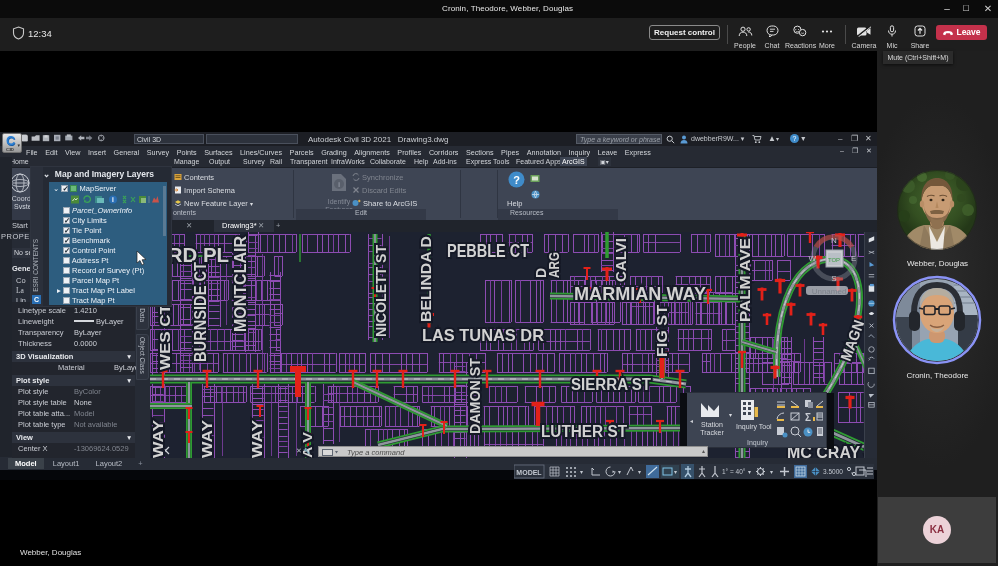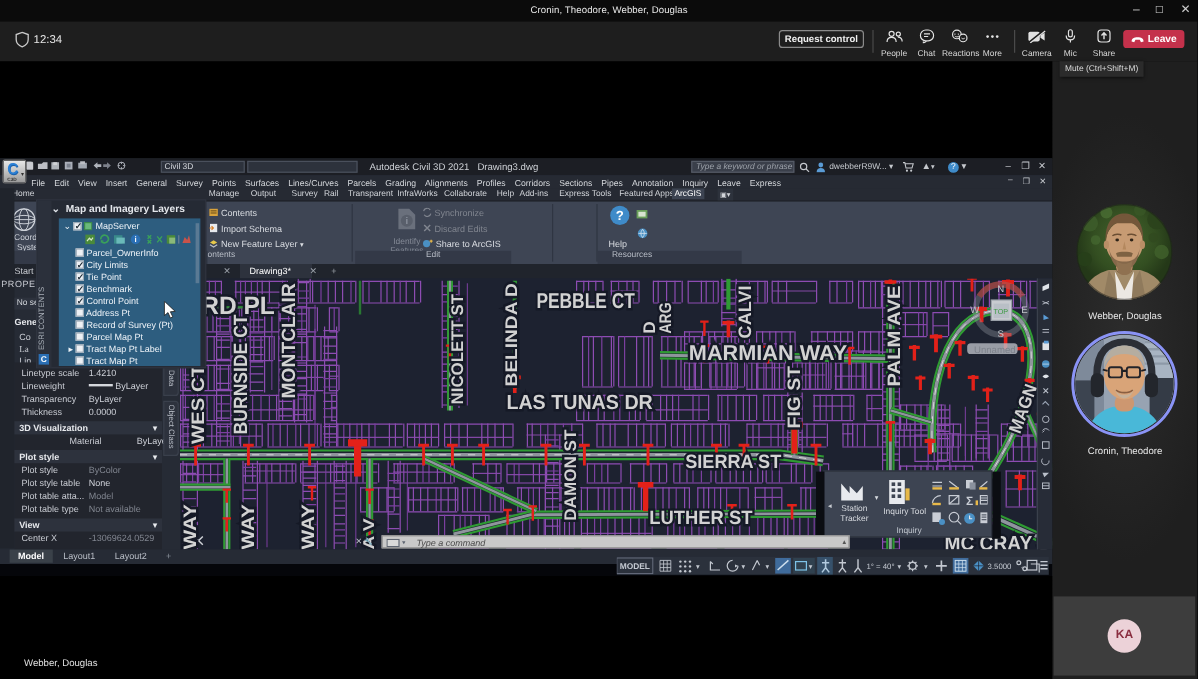--- a/index.html
+++ b/index.html
@@ -250,21 +250,21 @@
   <div class="abs" style="left:497px;top:2px;width:1px;height:48px;background:#2f3542;"></div>
 
   <div class="plabel" style="left:0px;width:172px;padding-left:173px;overflow:visible;white-space:nowrap;">ontents</div>
   <div class="plabel" style="left:296px;width:130px;text-align:center;">Edit</div>
   <div class="plabel" style="left:498px;width:120px;padding-left:12px;">Resources</div>
 </div>
 
 <div id="ftabs">
   <div class="ftab" style="left:4px;">Start</div>
   <div class="ftab" style="left:178px;color:#9aa0a8;">✕</div>
-  <div class="ftab act" style="left:200px;width:60px;">Drawing3*</div>
+  <div class="ftab act" style="left:214px;width:60px;">Drawing3*</div>
   <div class="ftab" style="left:250px;color:#9aa0a8;">✕</div>
   <div class="ftab" style="left:268px;color:#9aa0a8;">+</div>
 </div>
 
 <div id="leftcol">
   <div class="abs" style="left:0;top:-75px;width:12px;height:300px;background:#20242c;"></div>
   <div class="abs" style="left:1px;top:0px;font-size:7.5px;color:#c9ccd3;letter-spacing:0.5px;">PROPER</div>
   <div class="abs" style="left:12px;top:16px;width:24px;height:10px;background:#2d323d;font-size:7px;color:#d5d8dd;padding-left:2px;line-height:10px;white-space:nowrap;overflow:hidden;">No sel</div>
   <div class="abs" style="left:12px;top:32px;font-size:7.5px;font-weight:bold;color:#e8eaee;">Gener</div>
   <div class="abs" style="left:16px;top:44px;font-size:7.5px;color:#c9ccd3;">Co</div>
@@ -1785,21 +1785,21 @@
         <circle cx="42" cy="4.5" r="4" fill="#2a6fb5"></circle>
                 <text x="42" y="7" font-size="6.5" fill="#fff" text-anchor="middle" font-weight="bold">i</text>
         <path d="M52 1 l3 3 m0-3 l-3 3 M52 8 l3-3 m0 3 l-3-3" stroke="#3aa05a" stroke-width="1.2"></path>
                 <path d="M60 2 l4 5 m0-5 l-4 5" stroke="#3aa05a" stroke-width="1.2"></path>
         <rect x="68" y="1" width="7" height="7" fill="#4a8a3a"></rect>
                 <rect x="70" y="3" width="5" height="5" fill="#8ab97a"></rect>
         <line x1="78" y1="1" x2="78" y2="8" stroke="#7a8a9a" stroke-width="0.8"></line>
         <path d="M81 7.5 l2-5 2 2.5 1.5-4 1.5 6.5 z" fill="#c9534a"></path>
       </svg>
     </div>
-    <div class="trow" style="top:24px;left:14px;"><span class="cb"></span> Parcel_OwnerInfo</div>
+    <div class="trow" style="top:24px;left:14px;font-style:italic;"><span class="cb"></span> Parcel_OwnerInfo</div>
     <div class="trow" style="top:34px;left:14px;"><span class="cb c"></span> City Limits</div>
     <div class="trow" style="top:44px;left:14px;"><span class="cb c"></span> Tie Point</div>
     <div class="trow" style="top:54px;left:14px;"><span class="cb c"></span> Benchmark</div>
     <div class="trow" style="top:64px;left:14px;"><span class="cb c"></span> Control Point</div>
     <div class="trow" style="top:74px;left:14px;"><span class="cb"></span> Address Pt</div>
     <div class="trow" style="top:84px;left:14px;"><span class="cb"></span> Record of Survey (Pt)</div>
     <div class="trow" style="top:94px;left:14px;"><span class="cb"></span> Parcel Map Pt</div>
     <div class="trow" style="top:104px;left:8px;">▸ <span class="cb"></span> Tract Map Pt Label</div>
     <div class="trow" style="top:114px;left:14px;"><span class="cb"></span> Tract Map Pt</div>
     <div class="abs" style="right:1px;top:4px;width:3px;height:50px;background:#5a7a94;"></div>

